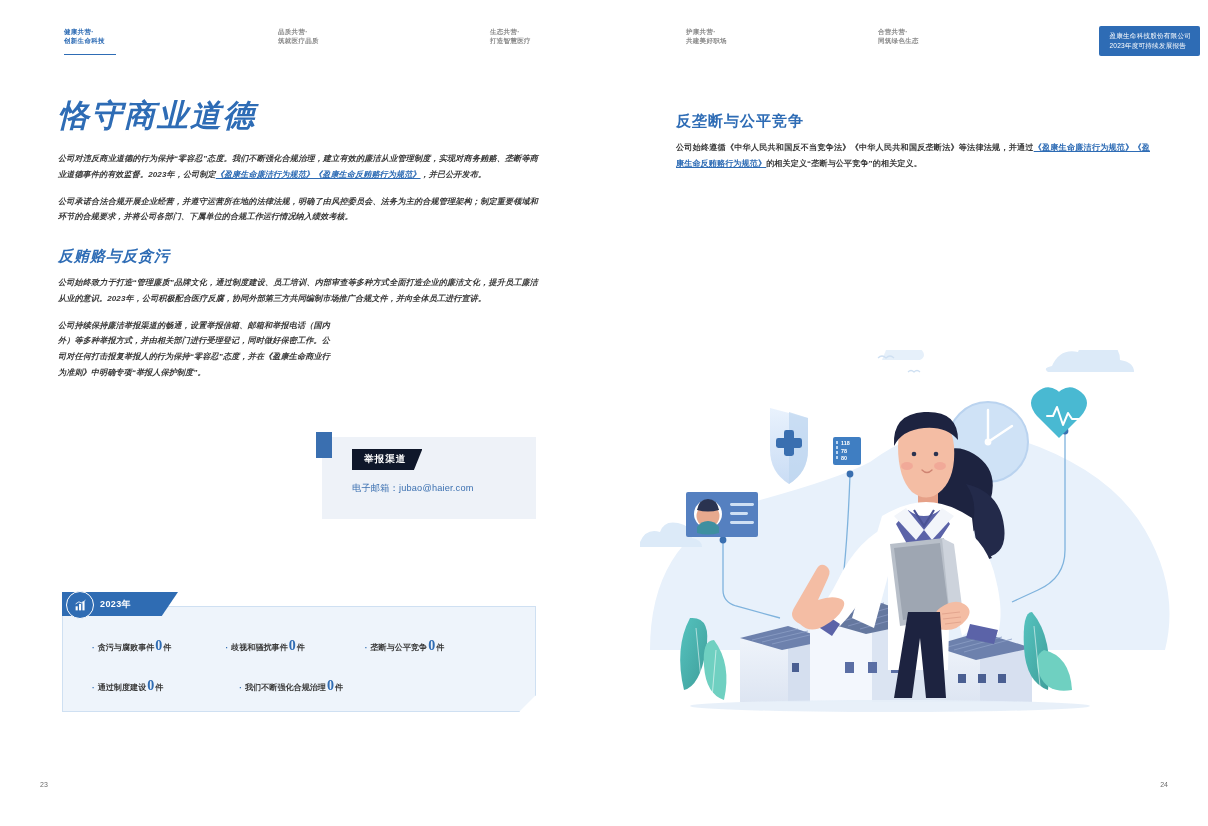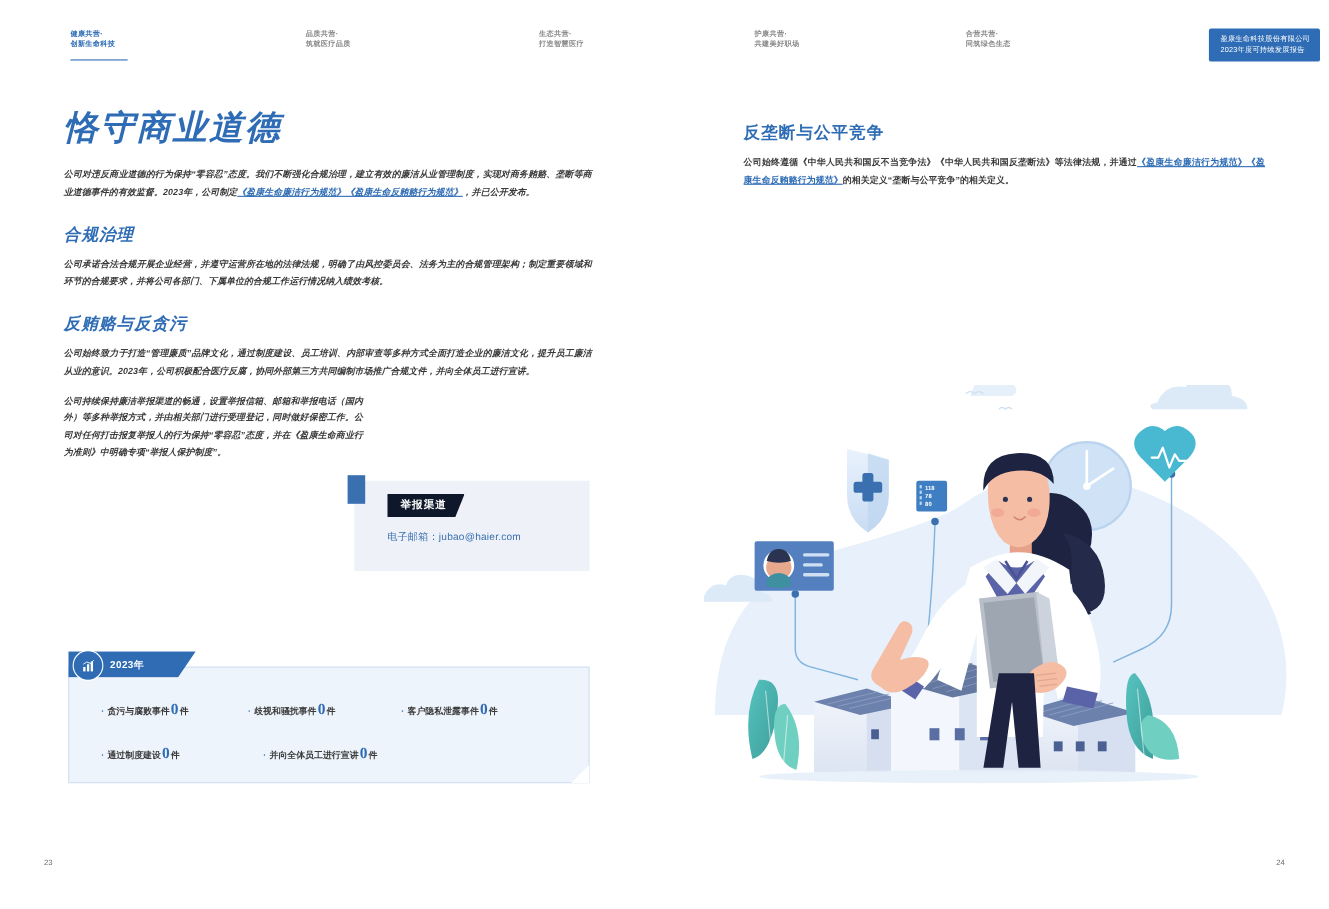--- a/index.html
+++ b/index.html
@@ -156,21 +156,20 @@
       <div>2023年度可持续发展报告</div>
     </div>
   </div>
 
   <div class="left-col">
 
     <h1 class="page-title">恪守商业道德</h1>
 
     <p class="body"><span>公司对违反商业道德的行为保持“零容忍”态度。我们不断强化合规治理，建立有效的廉洁从业管理制度，实现对商务贿赂、垄断等商业道德事件的有效监督。2023年，公司制定</span><span class="lnk">《盈康生命廉洁行为规范》《盈康生命反贿赂行为规范》</span><span>，并已公开发布。</span></p>
 
-    <h2 class="sec">合规治理</h2>
     <p class="body">公司承诺合法合规开展企业经营，并遵守运营所在地的法律法规，明确了由风控委员会、法务为主的合规管理架构；制定重要领域和环节的合规要求，并将公司各部门、下属单位的合规工作运行情况纳入绩效考核。</p>
 
     <h2 class="sec">反贿赂与反贪污</h2>
     <p class="body">公司始终致力于打造“管理廉质”品牌文化，通过制度建设、员工培训、内部审查等多种方式全面打造企业的廉洁文化，提升员工廉洁从业的意识。2023年，公司积极配合医疗反腐，协同外部第三方共同编制市场推广合规文件，并向全体员工进行宣讲。</p>
     <p class="body narrow">公司持续保持廉洁举报渠道的畅通，设置举报信箱、邮箱和举报电话（国内外）等多种举报方式，并由相关部门进行受理登记，同时做好保密工作。公司对任何打击报复举报人的行为保持“零容忍”态度，并在《盈康生命商业行为准则》中明确专项“举报人保护制度”。</p>
   </div>
 
   <div class="report-box">
     <div class="notch"></div>
     <div class="report-label">举报渠道</div>
@@ -200,36 +199,36 @@
         <span>件</span>
       </div>
       <div class="stat s-b">
         <span class="dot">·</span>
         <span>歧视和骚扰事件</span>
         <span class="num">0</span>
         <span>件</span>
       </div>
       <div class="stat s-c">
         <span class="dot">·</span>
-        <span>客户隐私泄露事件</span>
+        <span>垄断与公平竞争</span>
         <span class="num">0</span>
         <span>件</span>
       </div>
     </div>
 
     <div class="stats-row r2">
       <div class="stat t-a">
         <span class="dot">·</span>
         <span>通过制度建设</span>
         <span class="num">0</span>
         <span>件</span>
       </div>
       <div class="stat t-b">
         <span class="dot">·</span>
-        <span>并向全体员工进行宣讲</span>
+        <span>我们不断强化合规治理</span>
         <span class="num">0</span>
         <span>件</span>
       </div>
     </div>
   </div>
 
   <div class="right-col">
     <h2 class="sec">反垄断与公平竞争</h2>
 
     <p class="body"><span>公司始终遵循《中华人民共和国反不当竞争法》《中华人民共和国反垄断法》等法律法规，并通过</span><span class="lnk">《盈康生命廉洁行为规范》《盈康生命反贿赂行为规范》</span><span>的相关定义“垄断与公平竞争”的相关定义。</span></p>

